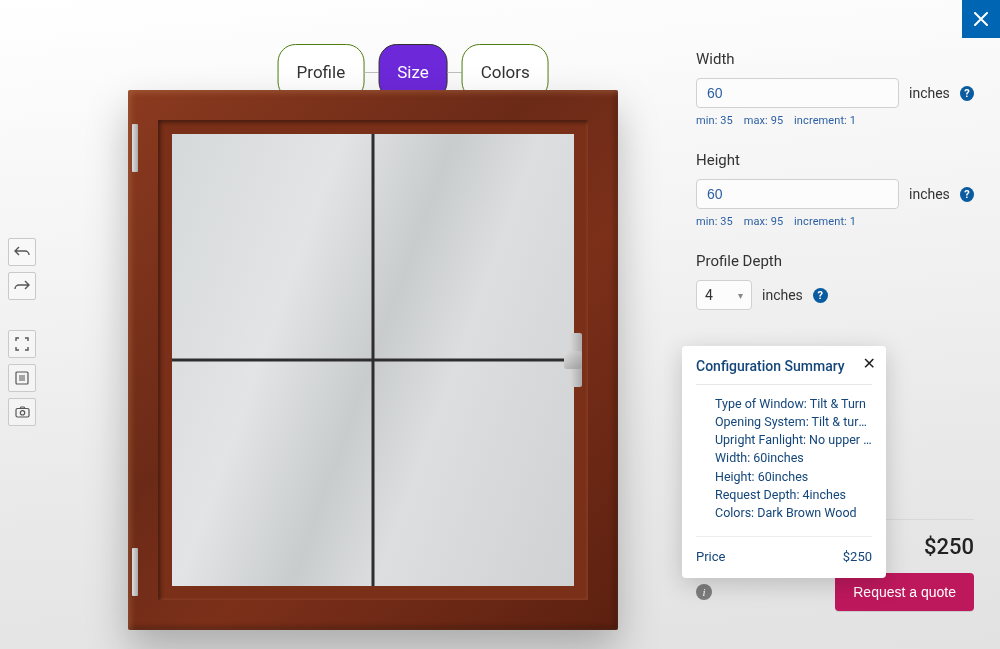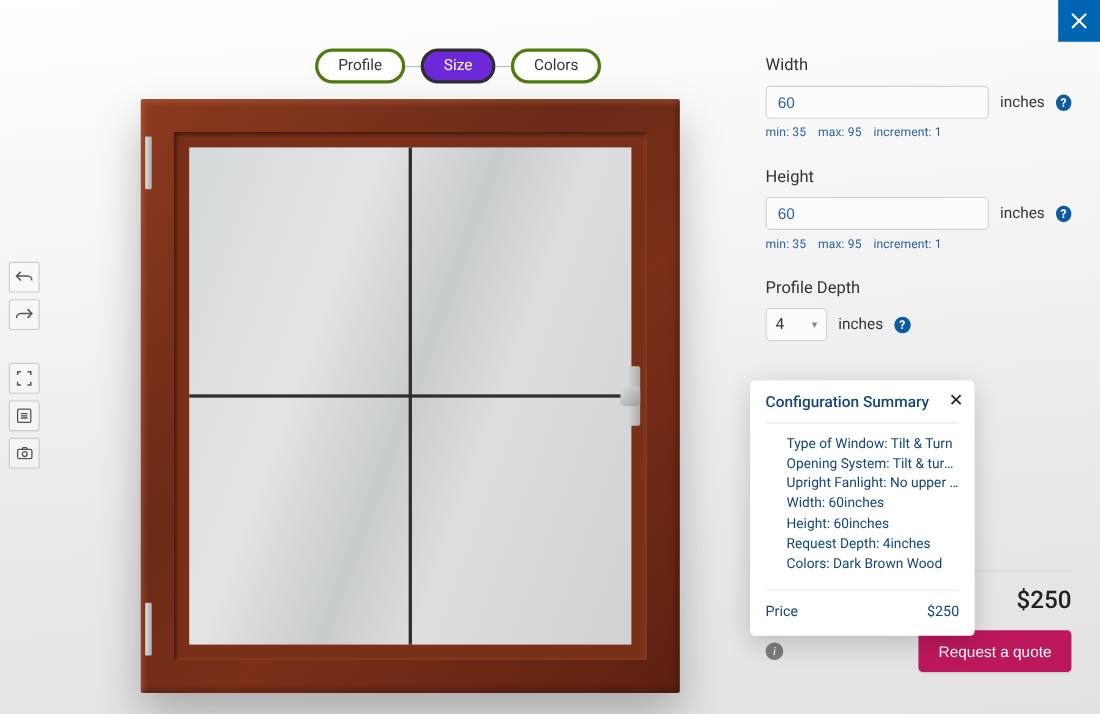--- a/index.html
+++ b/index.html
@@ -17,26 +17,26 @@
     display: flex; align-items: center; justify-content: center;
     cursor: pointer; font-size: 18px;
   }
   
   .steps {
     position: absolute;
     top: 44px; left: 50%; transform: translateX(-82%);
     display: flex; align-items: center; gap: 0;
   }
   .step {
-    border: 3px solid #4d7c0f;
+    border: 1px solid #4d7c0f;
     background: #fff;
     color: #333;
     border-radius: 18px;
-    padding: 5px 18px;
-    font-size: 14px;
+    padding: 17px 18px;
+    font-size: 17px;
     cursor: pointer;
   }
   .step.active {
     background: #6d28d9; border-color: #2f2f2f; color: #fff;
   }
   .step-connector { width: 14px; height: 1px; background: #bdbdbd; }
   
   .toolbar {
     position: absolute; left: 8px; top: 238px;
     display: flex; flex-direction: column; gap: 6px;

